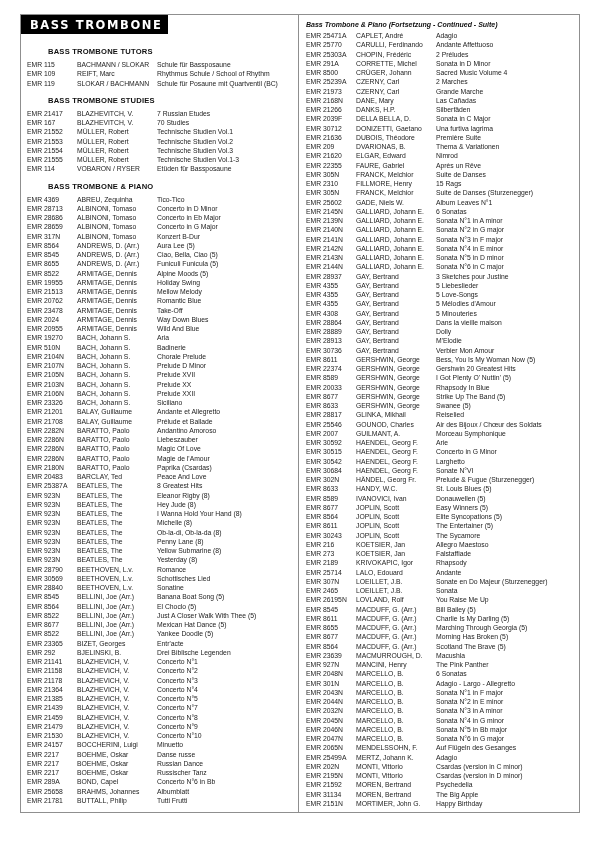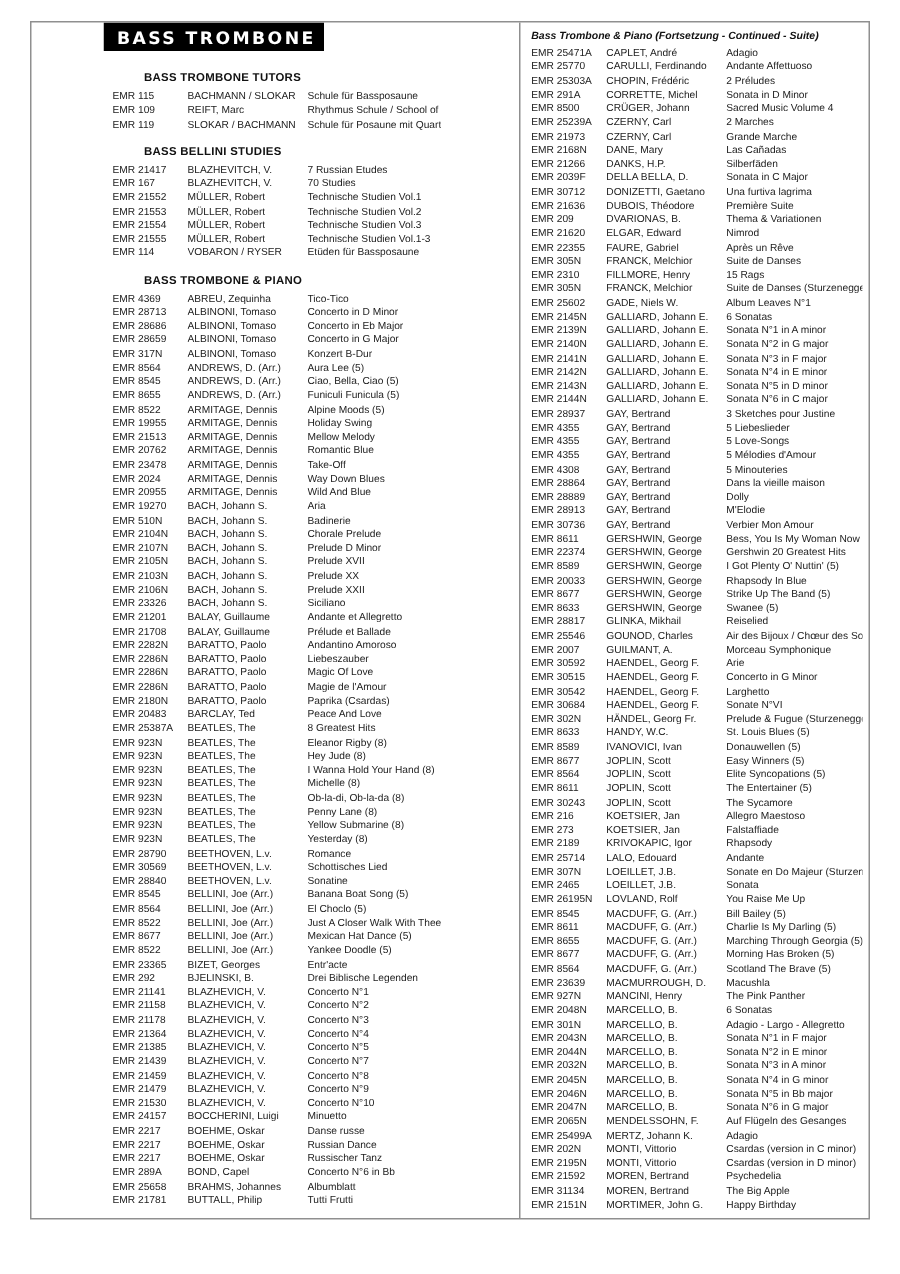--- a/index.html
+++ b/index.html
@@ -5,21 +5,21 @@
   html,body{margin:0;padding:0;}
   body{
     width:600px;height:849px;background:#ffffff;position:relative;
     font-family:"Liberation Sans","DejaVu Sans",sans-serif;color:#1c1c1c;
     -webkit-font-smoothing:antialiased;
   }
   .outer-box{
     position:absolute;left:20px;top:14px;width:560px;height:799px;
     border:1px solid #8f8f8f;box-sizing:border-box;display:flex;background:#fff;
   }
-  .col{box-sizing:border-box;overflow:hidden;margin-left:48px;}
+  .col{box-sizing:border-box;overflow:hidden;}
   .col-left{width:278px;padding:0 4px 0 6px;}
   .col-right{width:282px;border-left:1px solid #8f8f8f;padding:4px 4px 0 7px;}
   .title-bar{
     background:#000;color:#fff;width:147px;height:19px;margin-left:-6px;
     display:flex;align-items:center;padding-left:9px;box-sizing:border-box;
     font-weight:bold;font-size:11.5px;letter-spacing:1.6px;
     font-family:"DejaVu Sans","Liberation Sans",sans-serif;
   }
   .section-heading{
     font-weight:bold;font-size:7.6px;letter-spacing:.2px;color:#111;
@@ -57,21 +57,21 @@
           <span class="c2">REIFT, Marc</span>
           <span class="c3">Rhythmus Schule / School of Rhythm</span>
         </div>
         <div class="row">
           <span class="c1">EMR 119</span>
           <span class="c2">SLOKAR / BACHMANN</span>
           <span class="c3">Schule für Posaune mit Quartventil (BC)</span>
         </div>
       </div>
 
-    <div class="section-heading sec-gap">BASS BELLINI STUDIES</div>
+    <div class="section-heading sec-gap">BASS TROMBONE STUDIES</div>
     <div class="rows">
         <div class="row">
           <span class="c1">EMR 21417</span>
           <span class="c2">BLAZHEVITCH, V.</span>
           <span class="c3">7 Russian Etudes</span>
         </div>
         <div class="row">
           <span class="c1">EMR 167</span>
           <span class="c2">BLAZHEVITCH, V.</span>
           <span class="c3">70 Studies</span>

